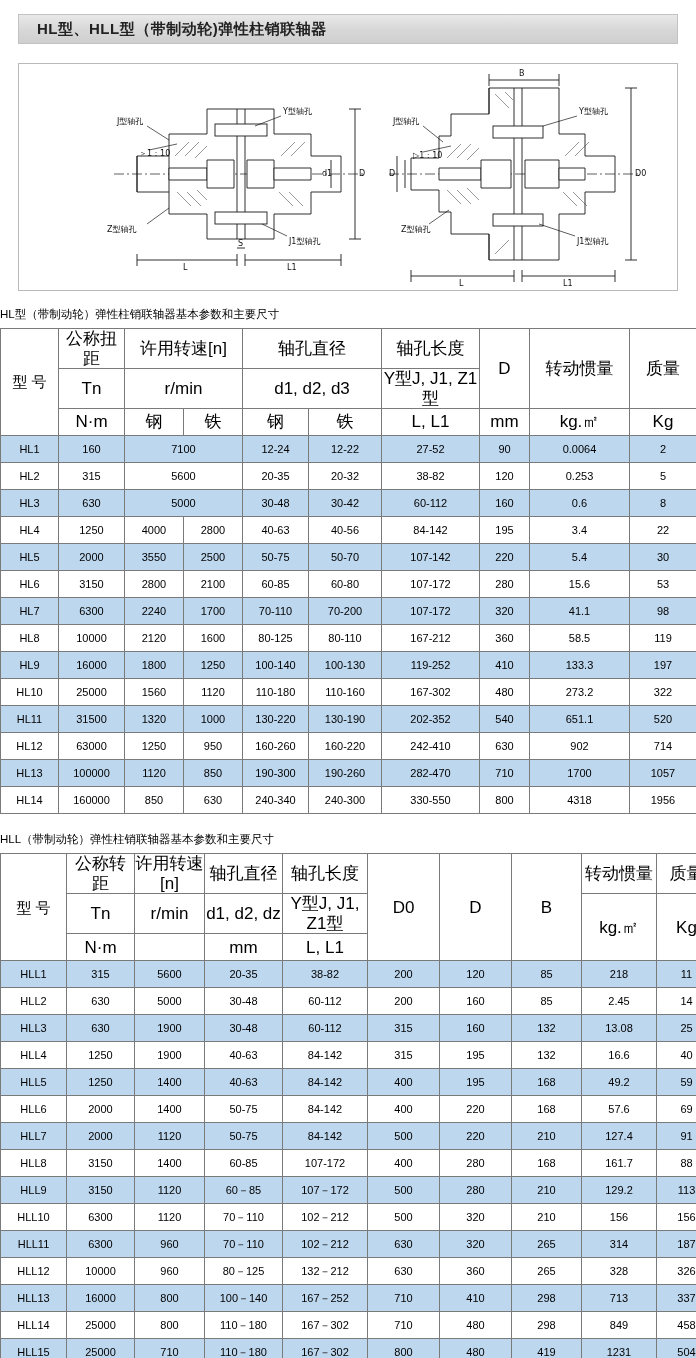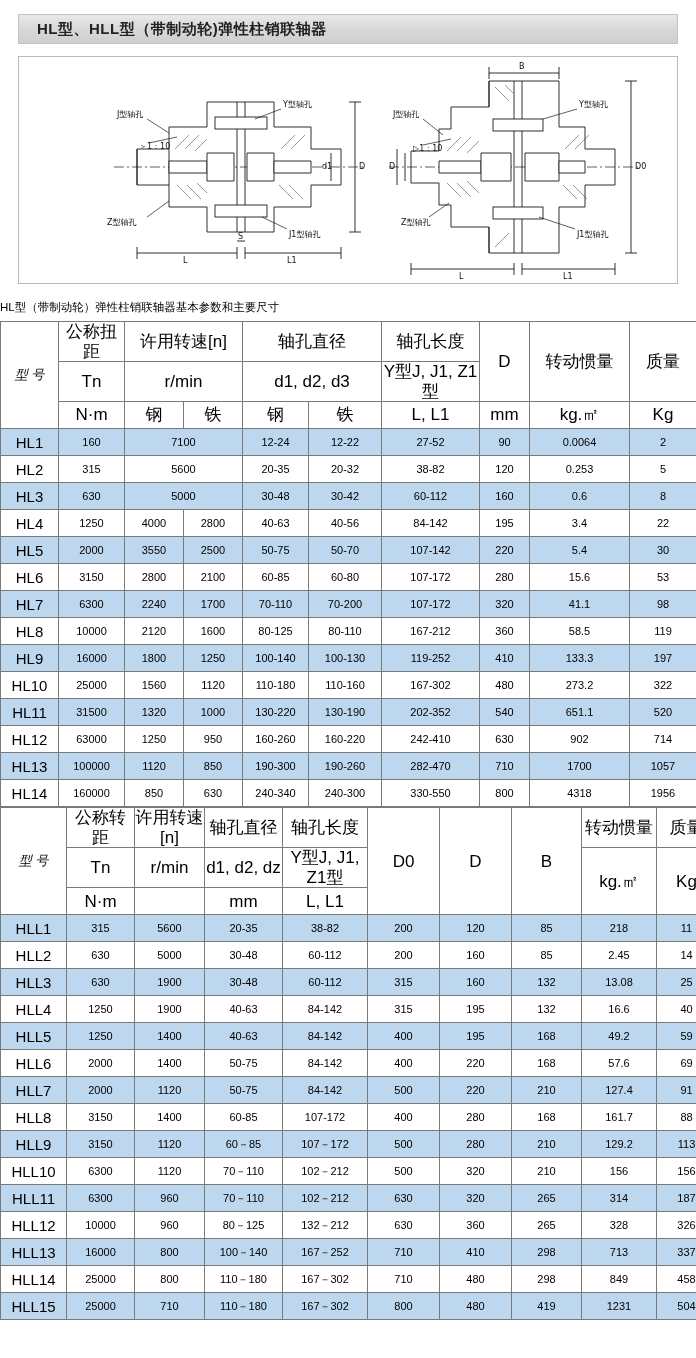--- a/index.html
+++ b/index.html
@@ -13,21 +13,21 @@
     color: #000;
     -webkit-font-smoothing: none;
   }
   .page {
     width: 696px;
     position: relative;
     padding: 0;
   }
   
   .title-bar {
-    margin: 14px 18px 12px 18px;
+    margin: 14px 18px 19px 18px;
     background: linear-gradient(to bottom, #e9e9e9 0%, #d8d8d8 50%, #cfcfcf 100%);
     border: 1px solid #c2c2c2;
     height: 30px;
     display: flex;
     align-items: center;
     padding-left: 18px;
     box-sizing: border-box;
   }
   .title-bar .t {
     font-size: 15px;
@@ -71,25 +71,24 @@
     height: 26px;
     line-height: 1.15;
     color: #000;
     font-weight: normal;
   }
   table.spec thead th {
     background: #ffffff;
     font-size: 17px;
   }
   table.spec thead th.big {
-    font-size: 13px;
-    font-style: italic;
+    font-size: 15px;
   }
   table.spec td.model {
-    font-size: 15px;
+    font-size: 11px;
   }
   tr.alt td {
     background: #bdd7ee;
   }
   tr.plain td {
     background: #ffffff;
   }
 </style>
 </head>
 <body>
@@ -438,20 +437,21 @@
           <td>240-340</td>
           <td>240-300</td>
           <td>330-550</td>
           <td>800</td>
           <td>4318</td>
           <td>1956</td>
         </tr>
       </tbody>
   </table>
 
+  <div class="caption sec2">HLL（带制动轮）弹性柱销联轴器基本参数和主要尺寸</div>
 
   <table class="spec">
     <colgroup>
       <col style="width:66px">
         <col style="width:68px">
         <col style="width:70px">
         <col style="width:78px">
       <col style="width:85px">
         <col style="width:72px">
         <col style="width:72px">

